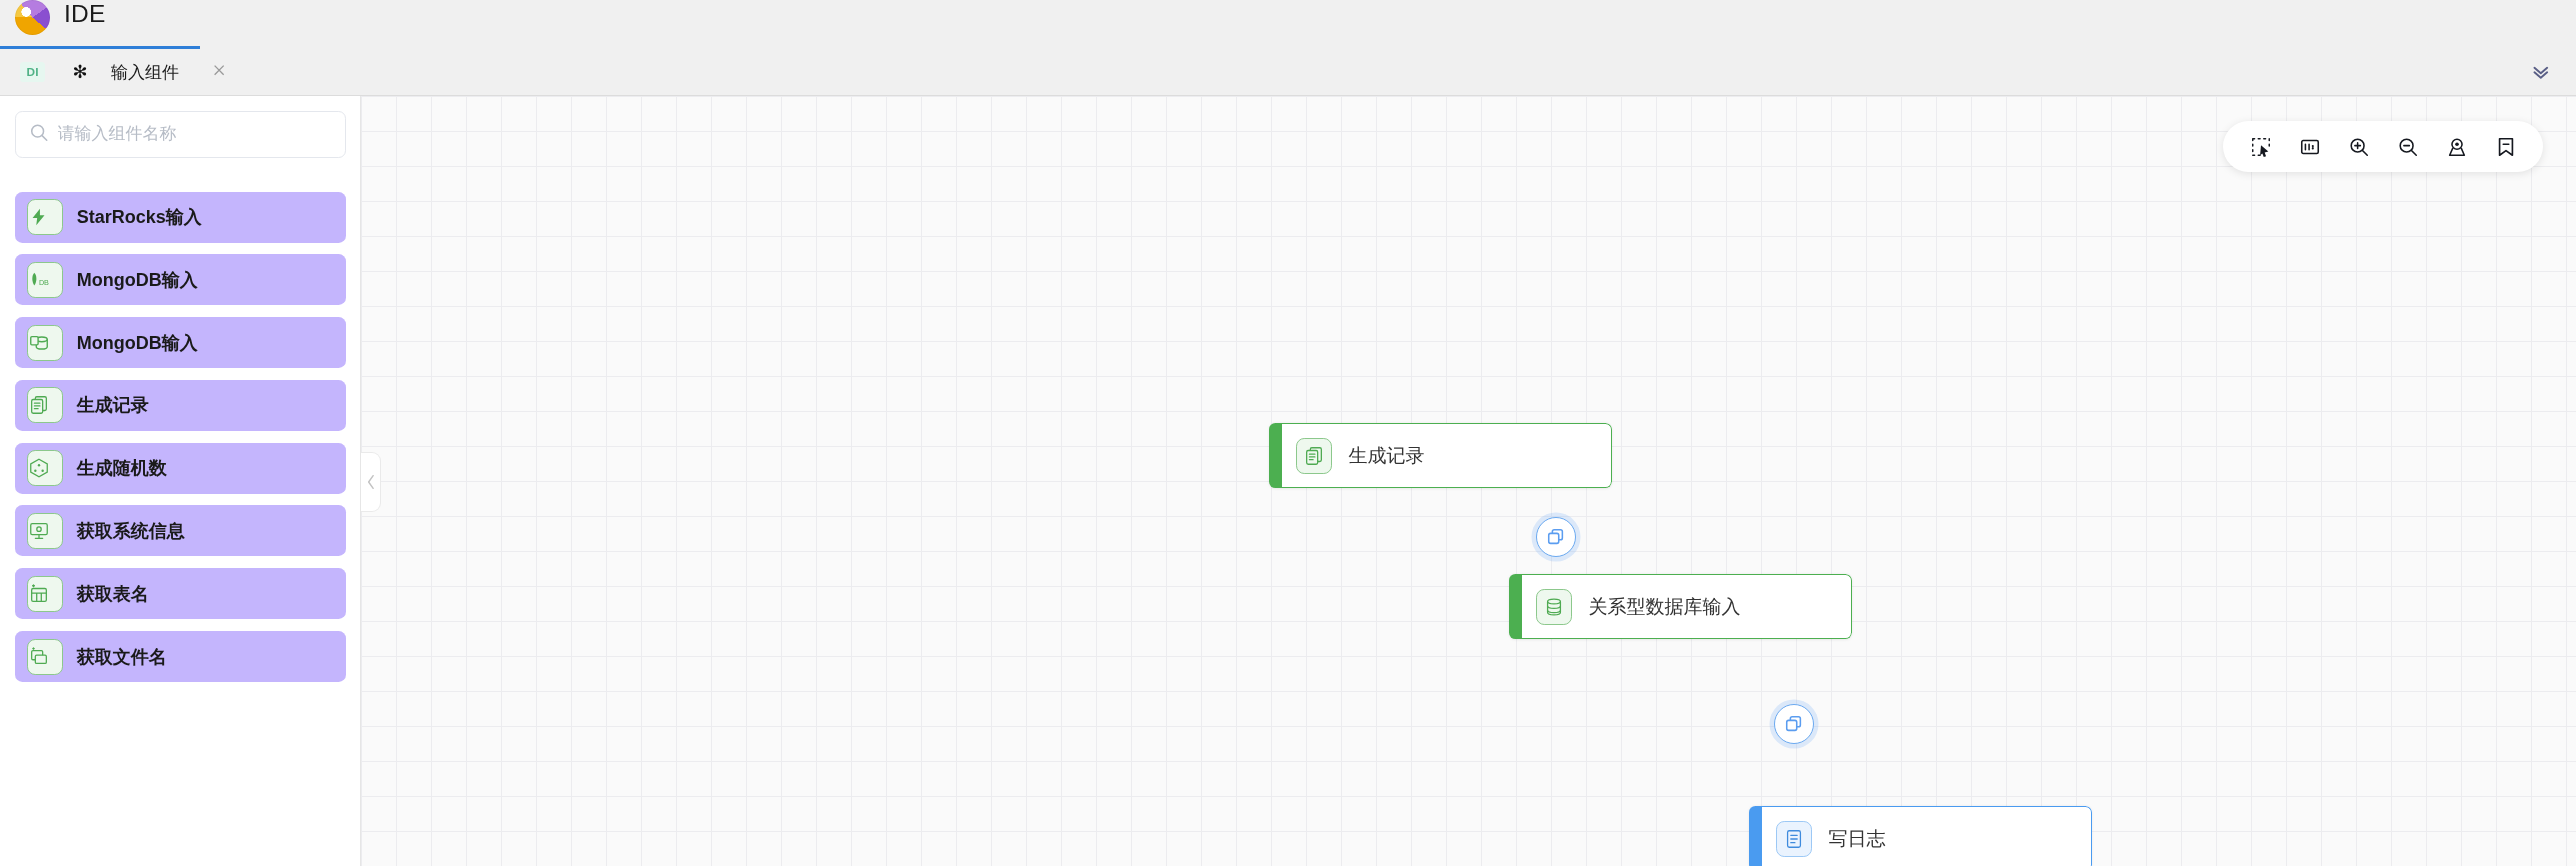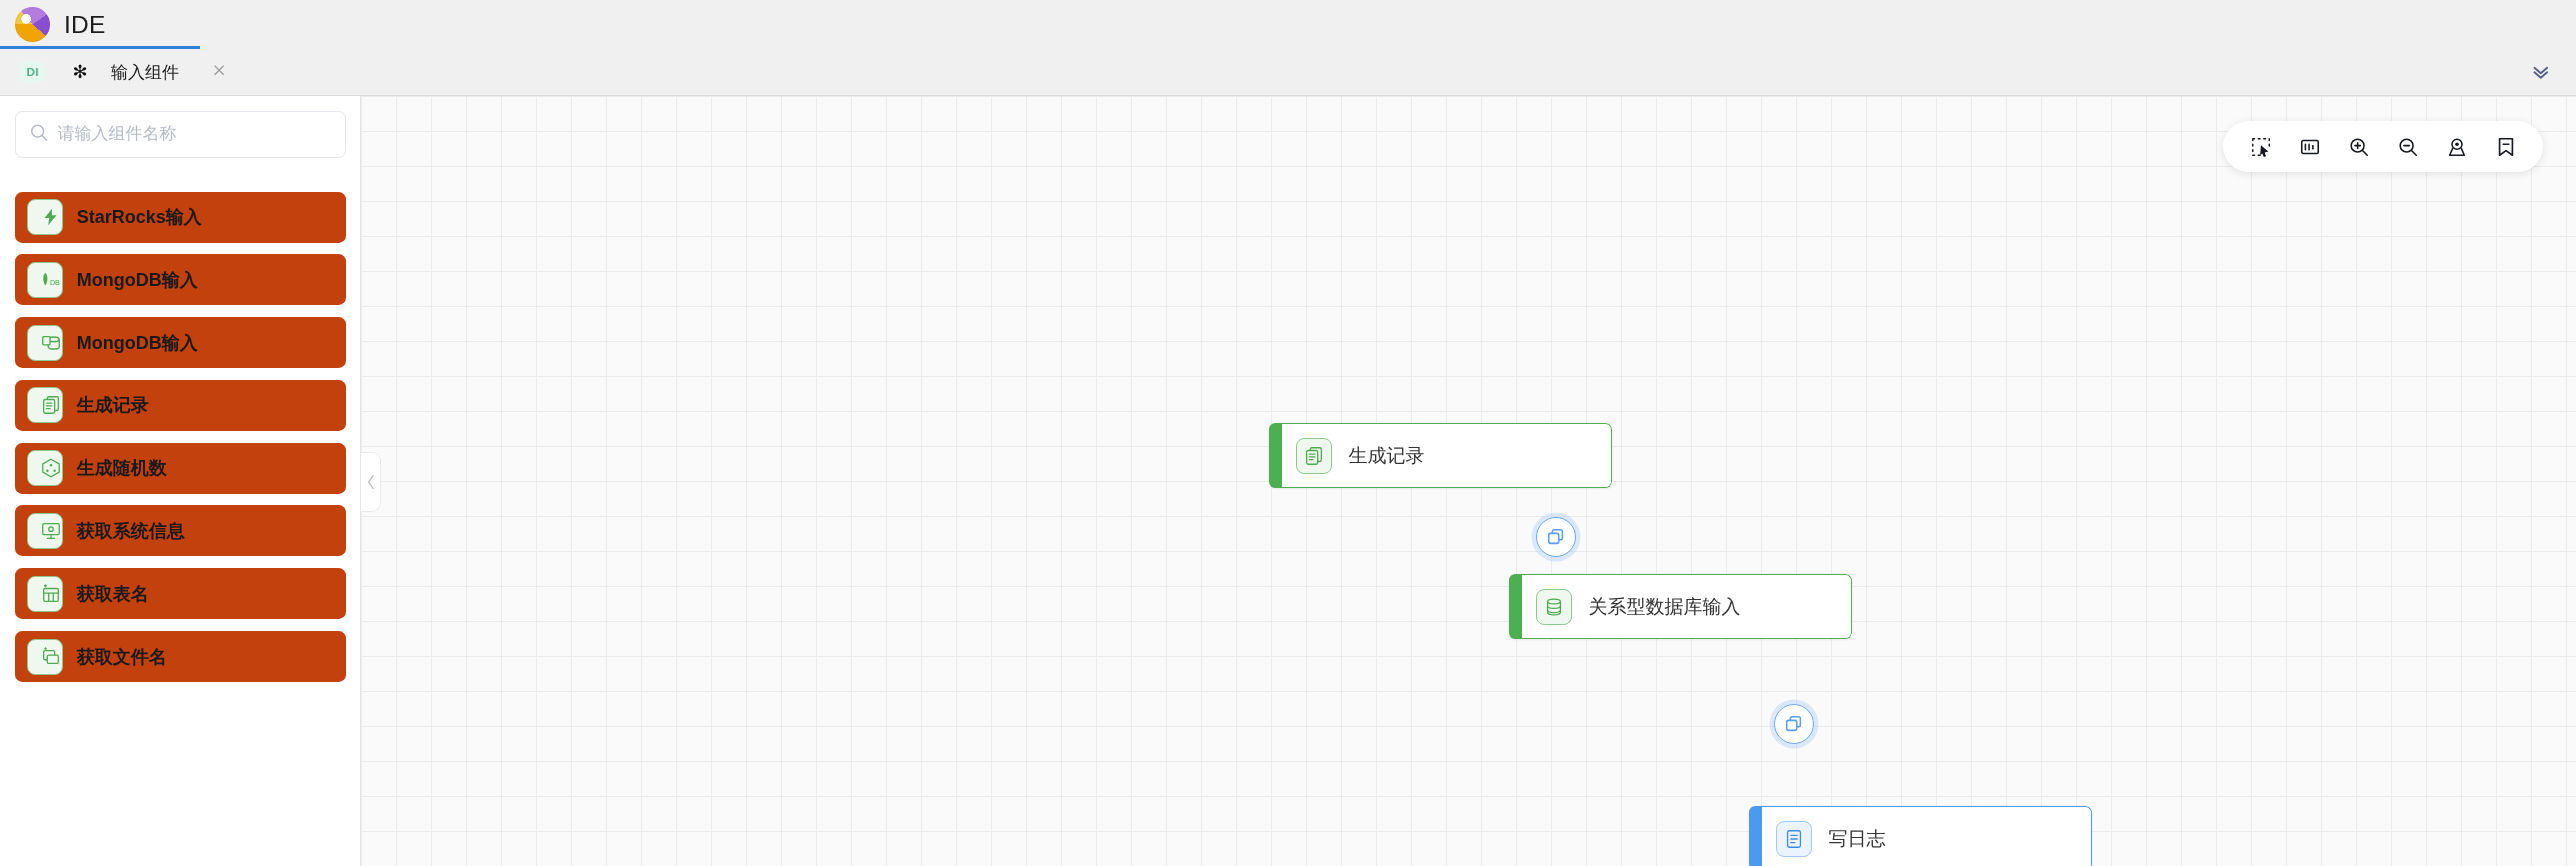--- a/index.html
+++ b/index.html
@@ -8,21 +8,21 @@
     font-family: "Liberation Sans", "DejaVu Sans", sans-serif;
     background: #ffffff;
     overflow: hidden;
   }
 
   
   #app-header {
     height: 49px;
     background: #f0f0f0;
     display: flex;
-    align-items: center;
+    align-items: flex-start;
     padding-left: 14.5px;
     position: relative;
   }
   #app-header::after {
     content: "";
     position: absolute;
     left: 0; bottom: 0;
     width: 200px; height: 2.7px;
     background: #2f7fd8;
   }
@@ -121,32 +121,32 @@
     transform: translateY(-50%);
     pointer-events: none;
   }
 
   .comp-list { display: flex; flex-direction: column; gap: 11.8px; }
   .comp-item {
     display: flex;
     align-items: center;
     gap: 13.6px;
     height: 51px;
-    background: #c2410c;
+    background: #c4b5fd;
     border-radius: 7.3px;
     padding: 0 12.7px;
     cursor: grab;
   }
   .comp-icon {
     width: 36px; height: 36px;
     flex: none;
     border: 1.5px solid #8cc88c;
     border-radius: 8.2px;
     background: #eef8ee;
-    display: flex; align-items: center; justify-content: flex-end;
+    display: flex; align-items: center; justify-content: flex-start;
     color: #4faa52;
   }
   .comp-label {
     font-size: 18px;
     color: #1a1a1a;
     font-weight: 700;
     white-space: nowrap;
   }
 
   

